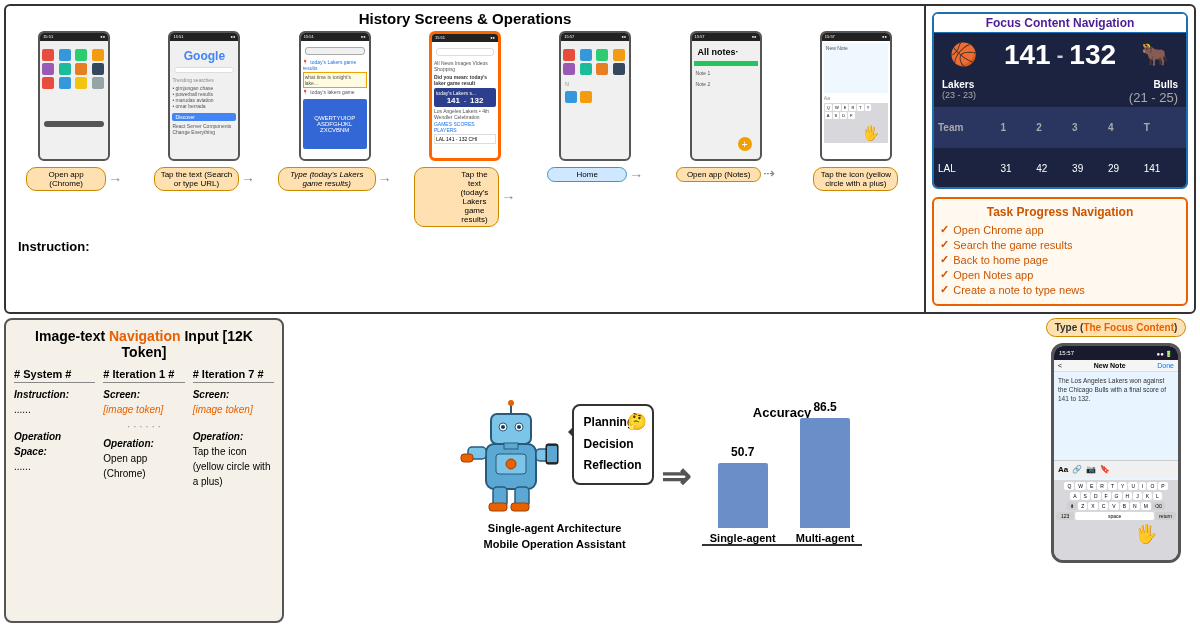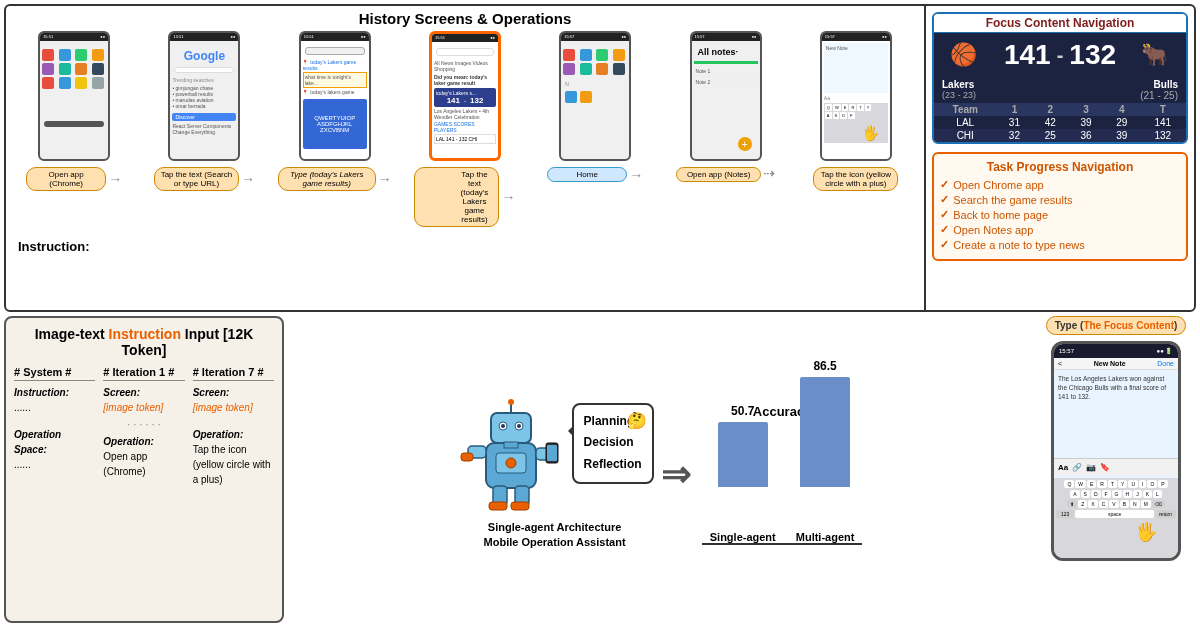--- a/index.html
+++ b/index.html
@@ -149,21 +149,21 @@
       border-radius: 6px;
       margin-bottom: 8px;
       overflow: hidden;
     }
 
     .focus-nav-title {
       background: #fff;
       text-align: center;
       font-weight: bold;
       font-size: 12px;
-      color: #7f1d1d;
+      color: #4c1d95;
       padding: 2px;
       border-bottom: 1px solid #1a6fb5;
     }
 
     .score-board {
       background: #1c2340;
       color: white;
       display: flex;
       align-items: center;
       justify-content: space-around;
@@ -199,22 +199,22 @@
 
     .score-table {
       width: 100%;
       border-collapse: collapse;
       font-size: 10px;
       background: #1c2340;
       color: white;
     }
 
     .score-table th, .score-table td {
-      padding: 1px 4px;
-      text-align: center;
+      padding: 15px 4px;
+      text-align: left;
     }
 
     .score-table th {
       background: #2a3560;
       color: #aaa;
     }
 
     .score-table tr:nth-child(even) {
       background: #232c50;
     }
@@ -393,21 +393,20 @@
     .bar-value {
       font-weight: bold;
       font-size: 12px;
       position: absolute;
       top: -18px;
     }
 
     .bar-label {
       font-size: 11px;
       font-weight: bold;
-      margin-top: 40px;
     }
 
     .chart-axis {
       width: 160px;
       height: 2px;
       background: #333;
       margin-top: 0;
     }
 
     
@@ -519,21 +518,21 @@
       width: 12px;
       height: 12px;
       border-radius: 2px;
       background: #6a8fc8;
     }
 
     .all-notes-header {
       font-size: 9px;
       font-weight: bold;
       padding: 4px;
-      border-bottom: 3px solid #22c55e;
+      border-bottom: 5px solid #22c55e;
     }
   </style>
 </head>
 <body>
 
 <div class="main-container">
 
   <div class="top-section">
 
     <div class="history-area">
@@ -753,21 +752,21 @@
             <div class="team-logo">🐂</div>
           </div>
         </div>
         <div class="team-name-row">
           <div>
             <div style="font-weight:bold;">Lakers</div>
             <div style="font-size:9px;color:#aaa;">(23 - 23)</div>
           </div>
           <div style="text-align:right;">
             <div style="font-weight:bold;">Bulls</div>
-            <div style="font-size:10px;color:#aaa;">(21 - 25)</div>
+            <div style="font-size:13px;color:#aaa;">(21 - 25)</div>
           </div>
         </div>
         <table class="score-table">
           <thead>
             <tr>
               <th>Team</th>
               <th>1</th>
               <th>2</th>
               <th>3</th>
               <th>4</th>
@@ -819,21 +818,21 @@
         </div>
       </div>
 
     </div>
   </div>
 
   <div class="bottom-section">
 
     <div class="input-panel">
       <div class="input-panel-title">
-        <span>Image-text </span><span class="token-highlight">Instruction</span><span> Input [12K Token]</span>
+        <span>Image-text </span><span class="token-highlight">Navigation</span><span> Input [12K Token]</span>
       </div>
 
       <div class="input-columns">
 
         <div class="input-col">
           <div class="input-col-header"># System #</div>
           <div class="input-item input-item-bold">Instruction:</div>
           <div class="input-item">......</div>
           <div class="input-item" style="height:12px;"></div>
           <div class="input-item input-item-bold">Operation Space:</div>

